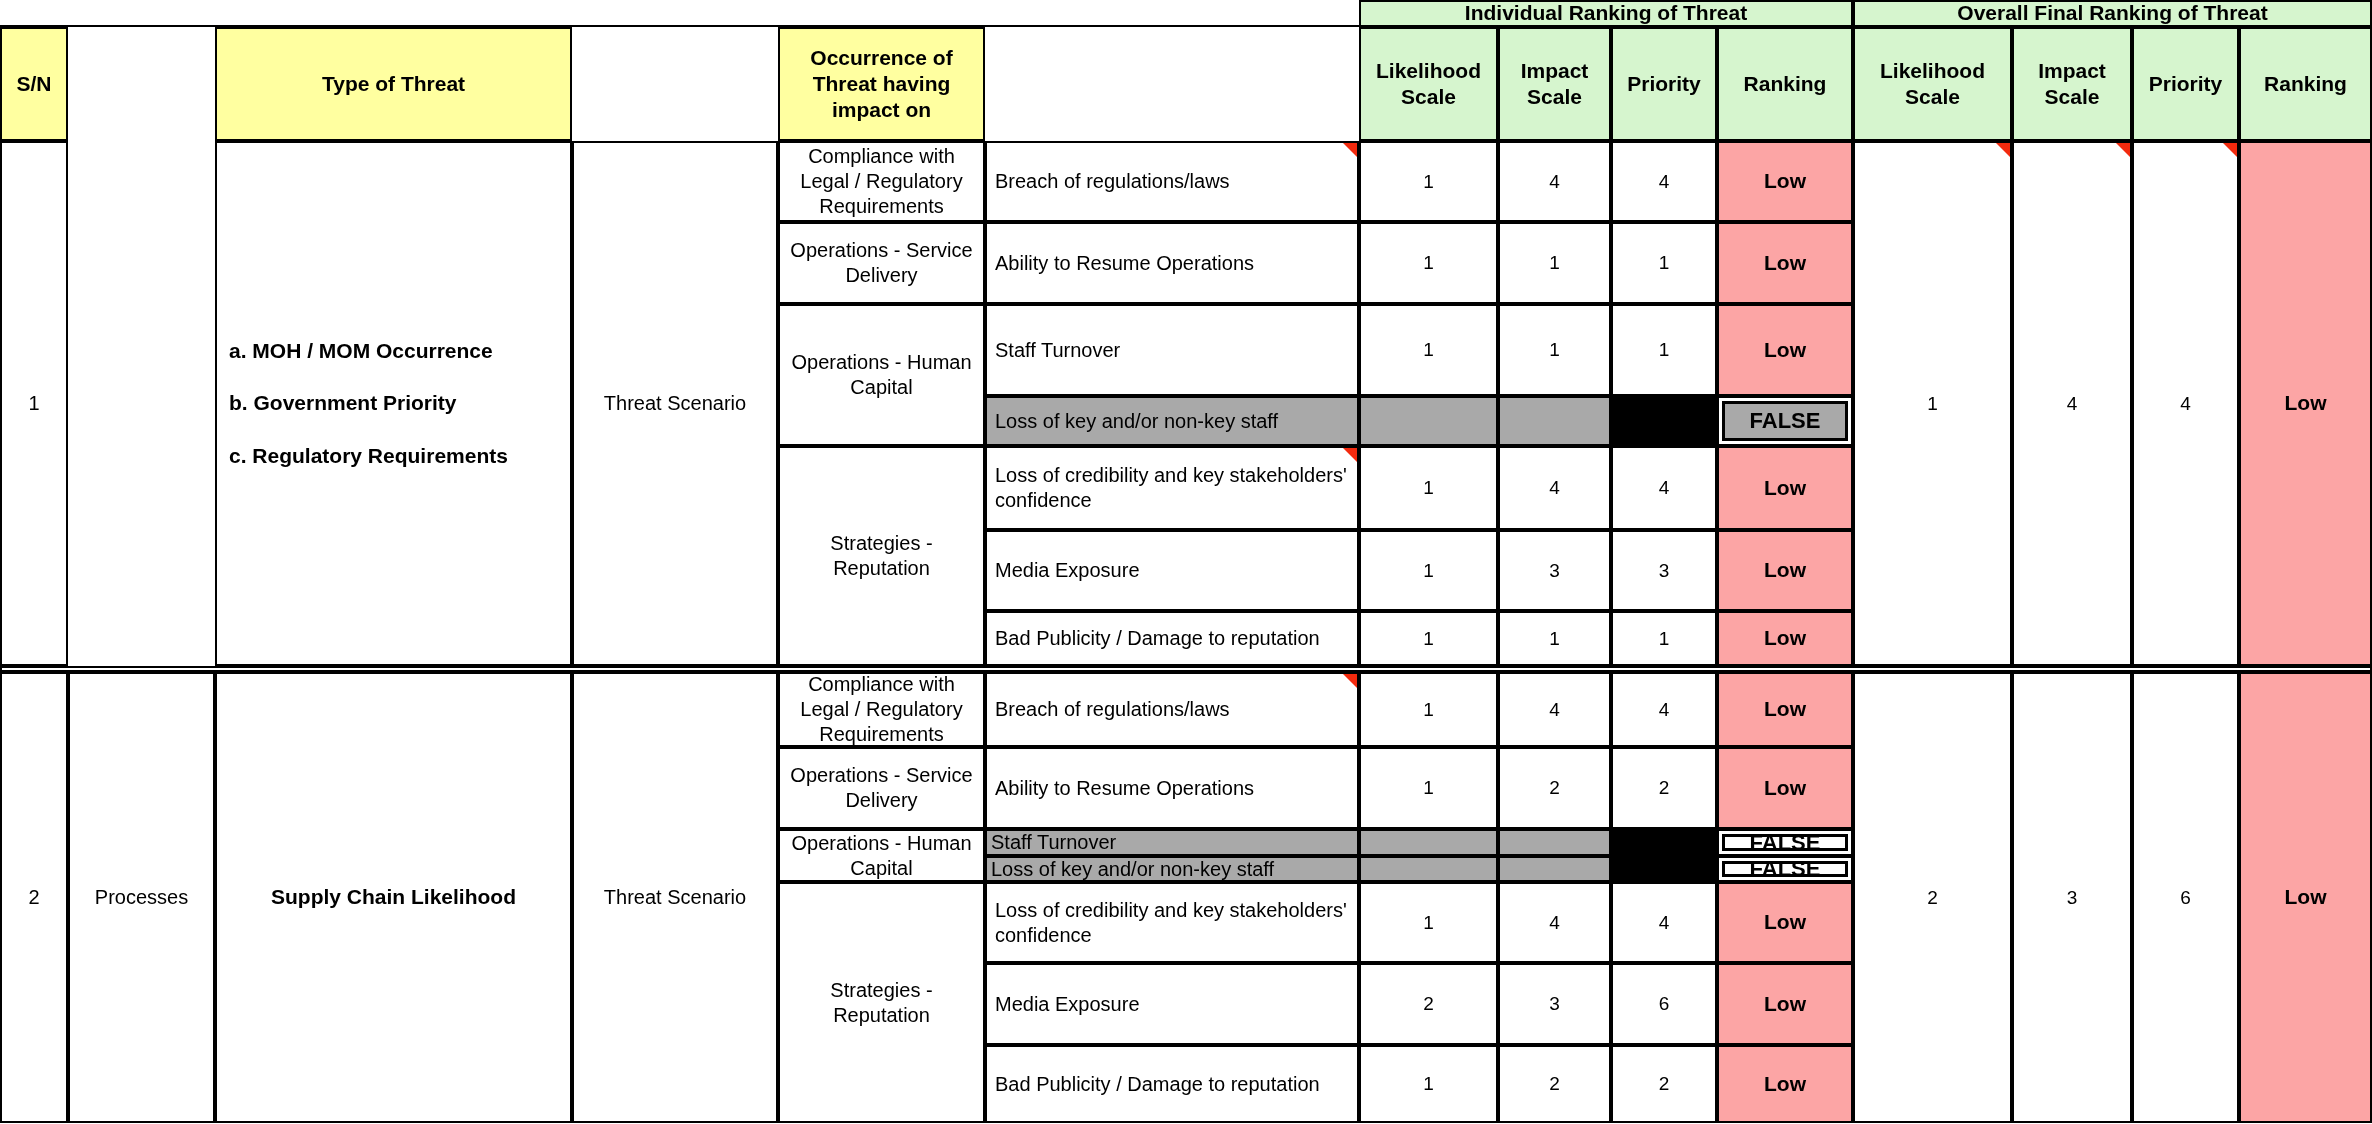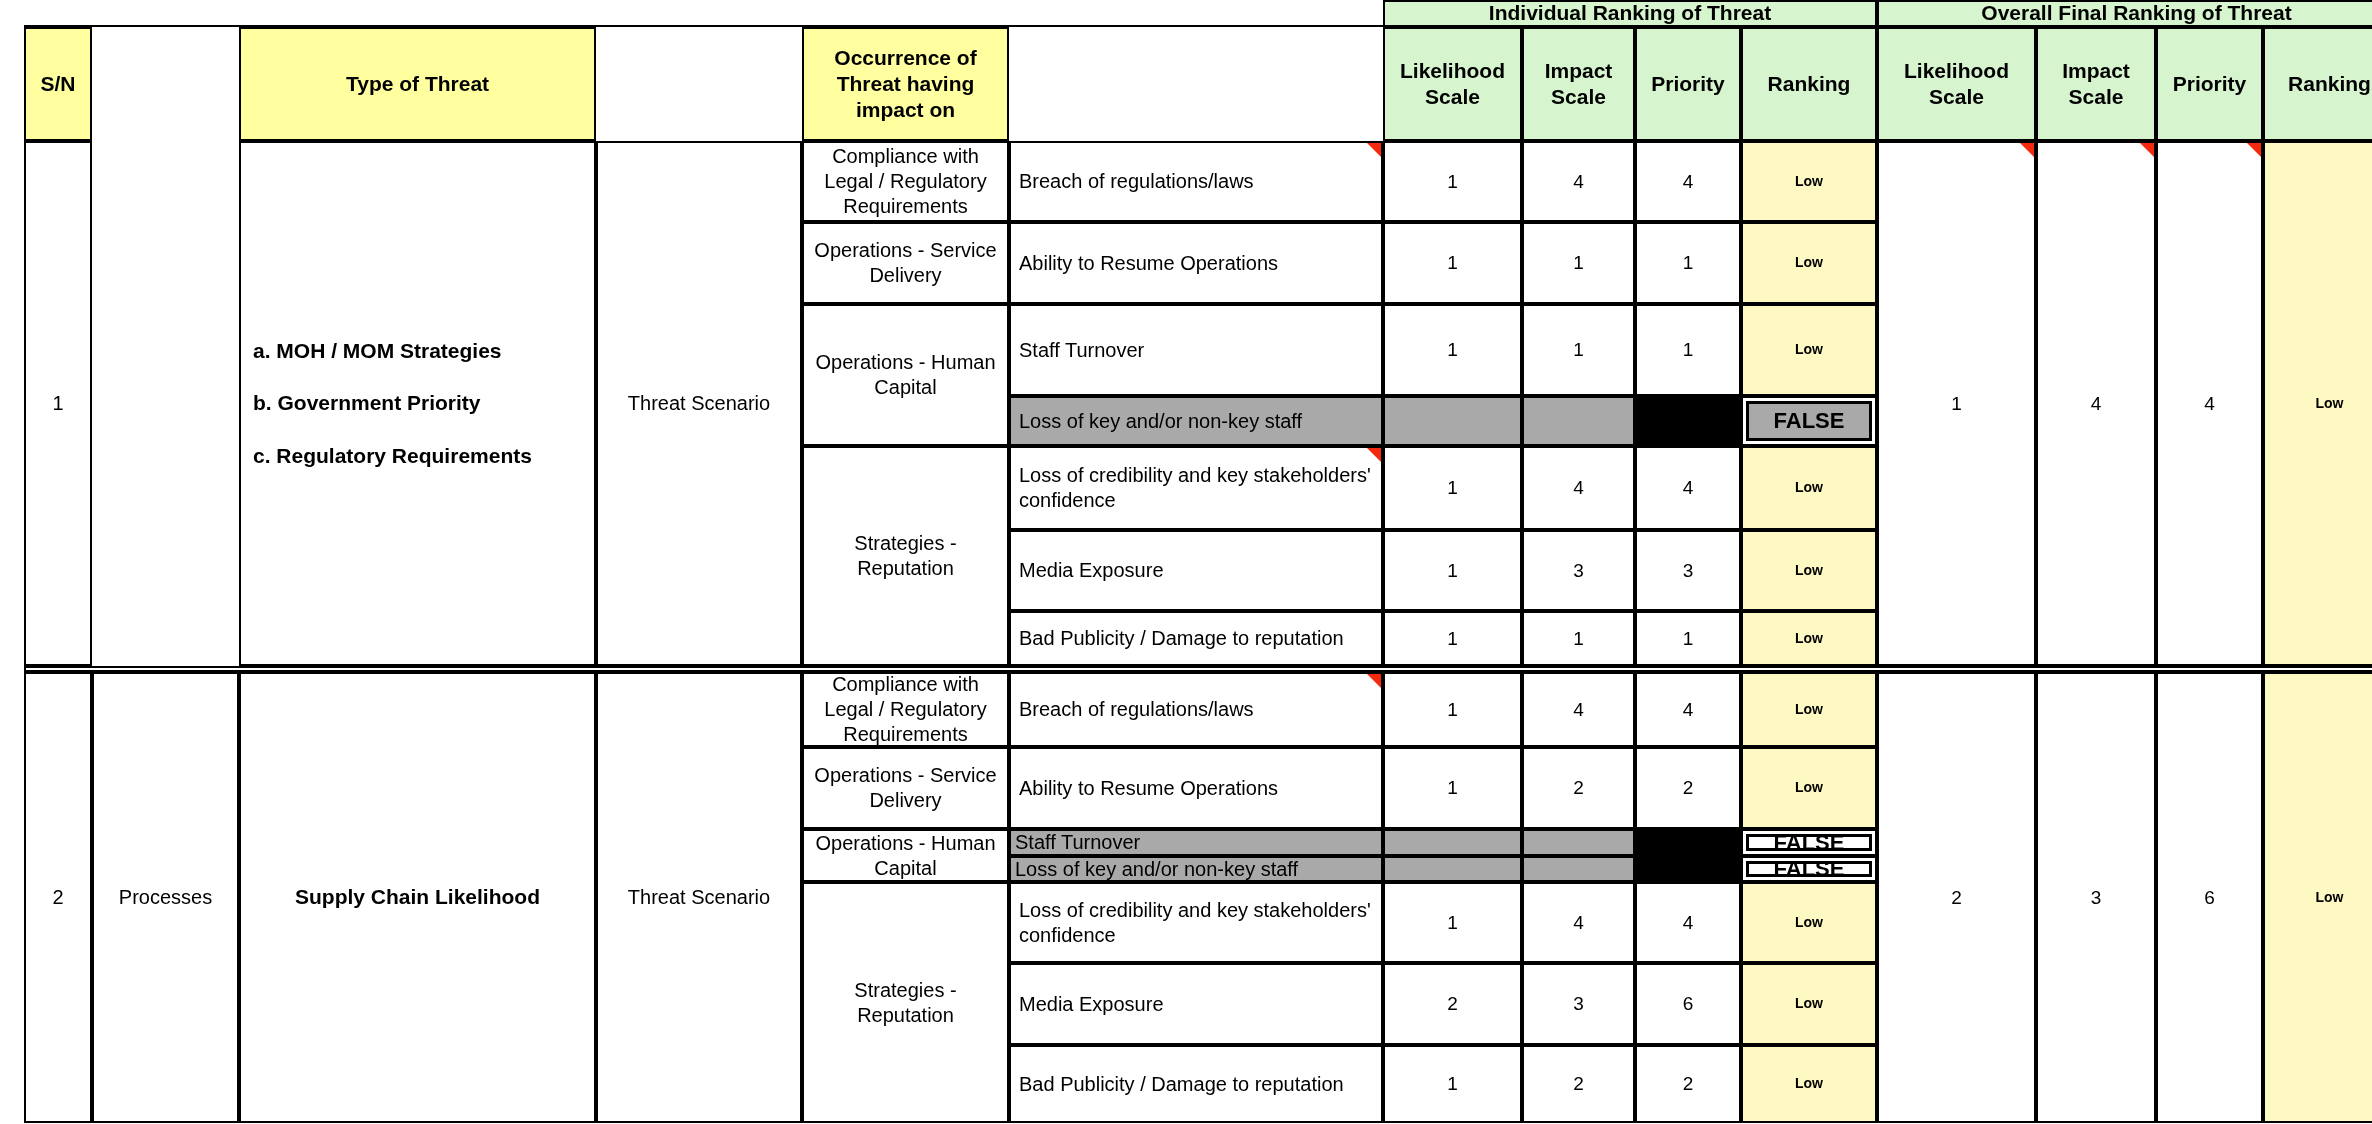--- a/index.html
+++ b/index.html
@@ -3,34 +3,33 @@
 <meta charset="utf-8">
 <style>
   * { box-sizing: border-box; }
   html,body { margin:0; padding:0; background:#fff; }
   body { width:2372px; height:1124px; overflow:hidden; font-family:"Liberation Sans",sans-serif; color:#000; }
 
   .grid {
     display:grid; width:2081px; height:1123px;
     grid-template-columns:68px 147px 357px 206px 207px 374px 139px 113px 106px 136px 159px 120px 107px 133px;
     grid-template-rows:27px 114px 81px 82px 92px 50px 84px 81px 55px 6px 75px 82px 27px 26px 81px 82px 78px;
-    margin-left:24px;
   }
   .c {
     position:relative; border:2px solid #000; background:#fff;
     display:flex; align-items:center; justify-content:center;
     text-align:center; font-size:20px; line-height:1.25; overflow:hidden;
   }
   .blank { border:none; border-bottom:2px solid #000; background:#fff; }
   .hdr   { background:#FFFFA0; font-weight:bold; font-size:21px; }
   .ghdr  { background:#D6F5CE; font-weight:bold; font-size:21px; }
   .shdr  { background:#D6F5CE; font-weight:bold; font-size:21px; padding:0 6px; }
   .left  { justify-content:flex-start; text-align:left; padding:4px 8px; }
   .num   { font-size:19px; }
-  .low   { background:#fef9c3; font-weight:bold; font-size:14px; }
+  .low   { background:#fca5a5; font-weight:bold; font-size:21px; }
   .gray  { background:#A9A9A9; }
   .blackcell { background:#000; }
   .types { flex-direction:column; align-items:flex-start; justify-content:center; row-gap:26px; padding-left:12px; font-weight:bold; font-size:21px; text-align:left; }
   .bigtype { font-weight:bold; font-size:21px; }
   .spacer { grid-column:1/15; grid-row:10; background:#fff; border-left:2px solid #000; border-right:2px solid #000; border-top:2px solid #000; border-bottom:2px solid #000; }
   .thin { padding:0 4px; font-size:20px; }
   .tri { position:absolute; top:0; right:0; width:0; height:0;
          border-top:14px solid #F32A0E; border-left:14px solid transparent; }
   .false-box {
     align-self:stretch; flex:1; margin:3px; border:3px solid #000;
@@ -55,21 +54,21 @@
   <div class="c shdr" style="grid-column:8; grid-row:2;">Impact Scale</div>
   <div class="c shdr" style="grid-column:9; grid-row:2;">Priority</div>
   <div class="c shdr" style="grid-column:10; grid-row:2;">Ranking</div>
   <div class="c shdr" style="grid-column:11; grid-row:2;">Likelihood Scale</div>
   <div class="c shdr" style="grid-column:12; grid-row:2;">Impact Scale</div>
   <div class="c shdr" style="grid-column:13; grid-row:2;">Priority</div>
   <div class="c shdr" style="grid-column:14; grid-row:2;">Ranking</div>
 
   <div class="c" style="grid-column:1; grid-row:3/10;">1</div>
   <div class="c types" style="grid-column:3; grid-row:3/10;">
-    <div>a. MOH / MOM Strategies</div>
+    <div>a. MOH / MOM Occurrence</div>
     <div>b. Government Priority</div>
     <div>c. Regulatory Requirements</div>
   </div>
   <div class="c" style="grid-column:4; grid-row:3/10;">Threat Scenario</div>
 
   <div class="c" style="grid-column:5; grid-row:3; padding:0 10px;">Compliance with Legal / Regulatory Requirements</div>
   <div class="c" style="grid-column:5; grid-row:4; padding:0 10px;">Operations - Service Delivery</div>
   <div class="c" style="grid-column:5; grid-row:5/7; padding:0 10px;">Operations - Human Capital</div>
   <div class="c" style="grid-column:5; grid-row:7/10; padding:0 10px;">Strategies - Reputation</div>
 

